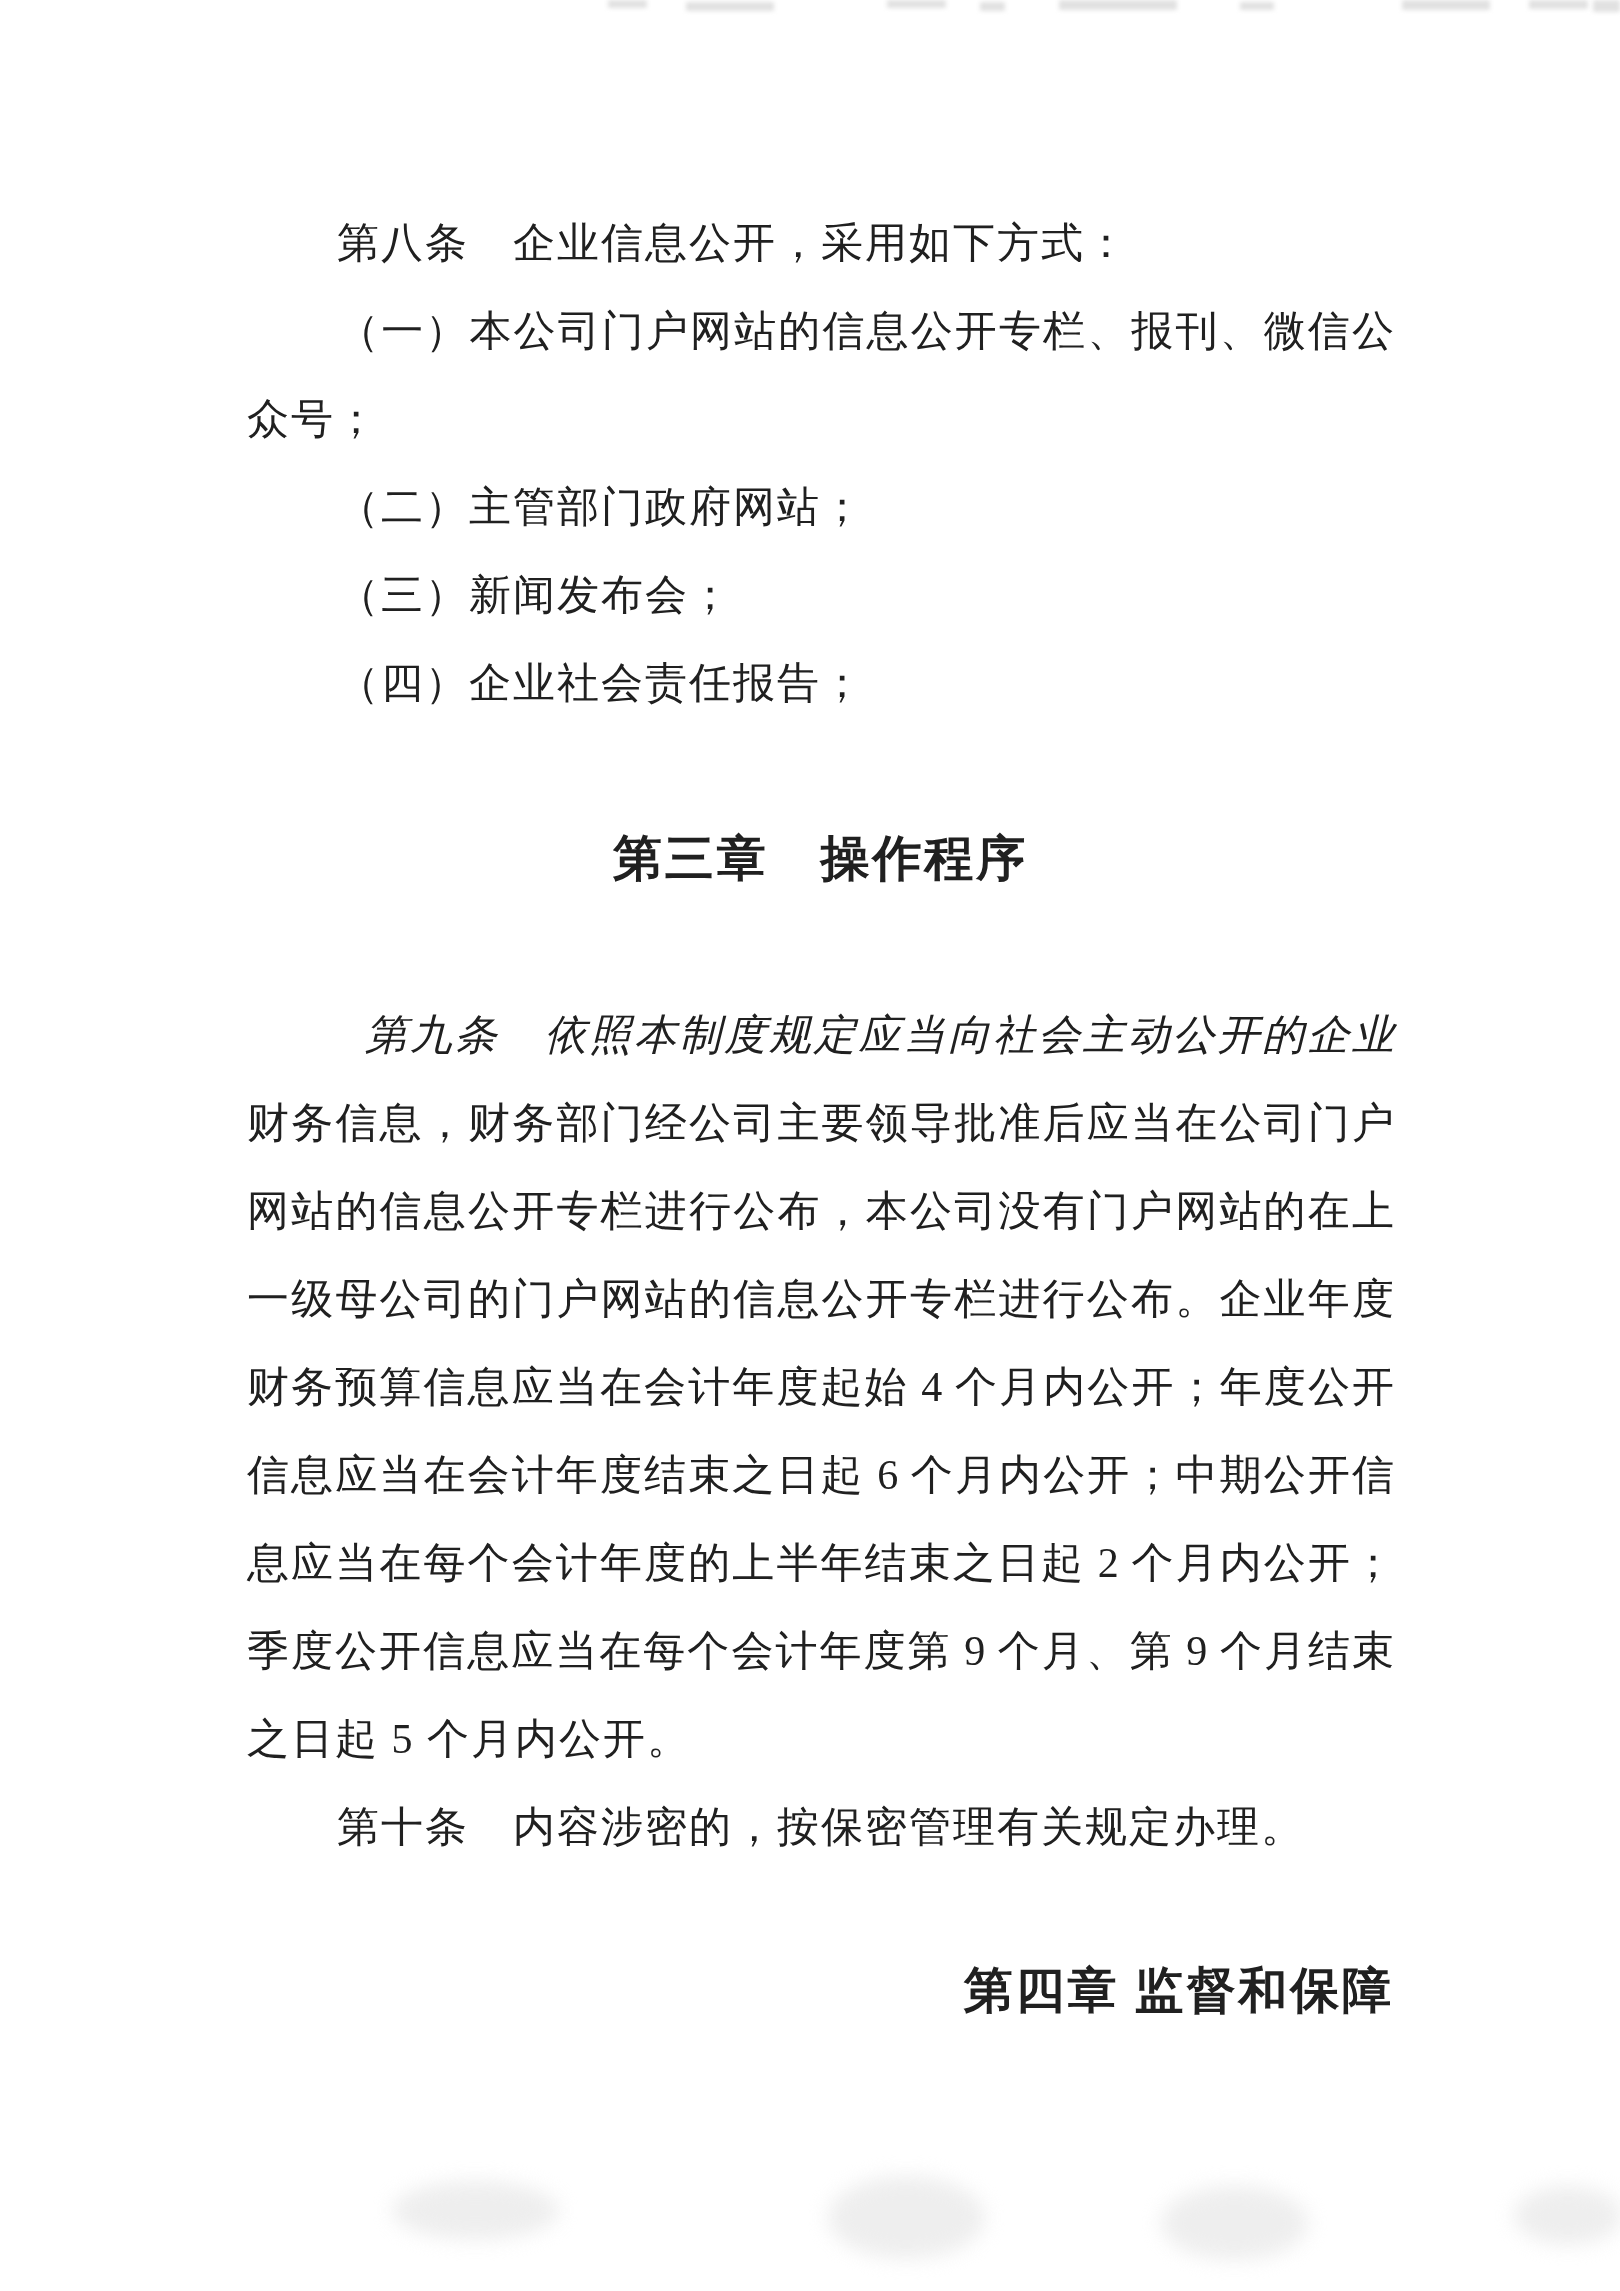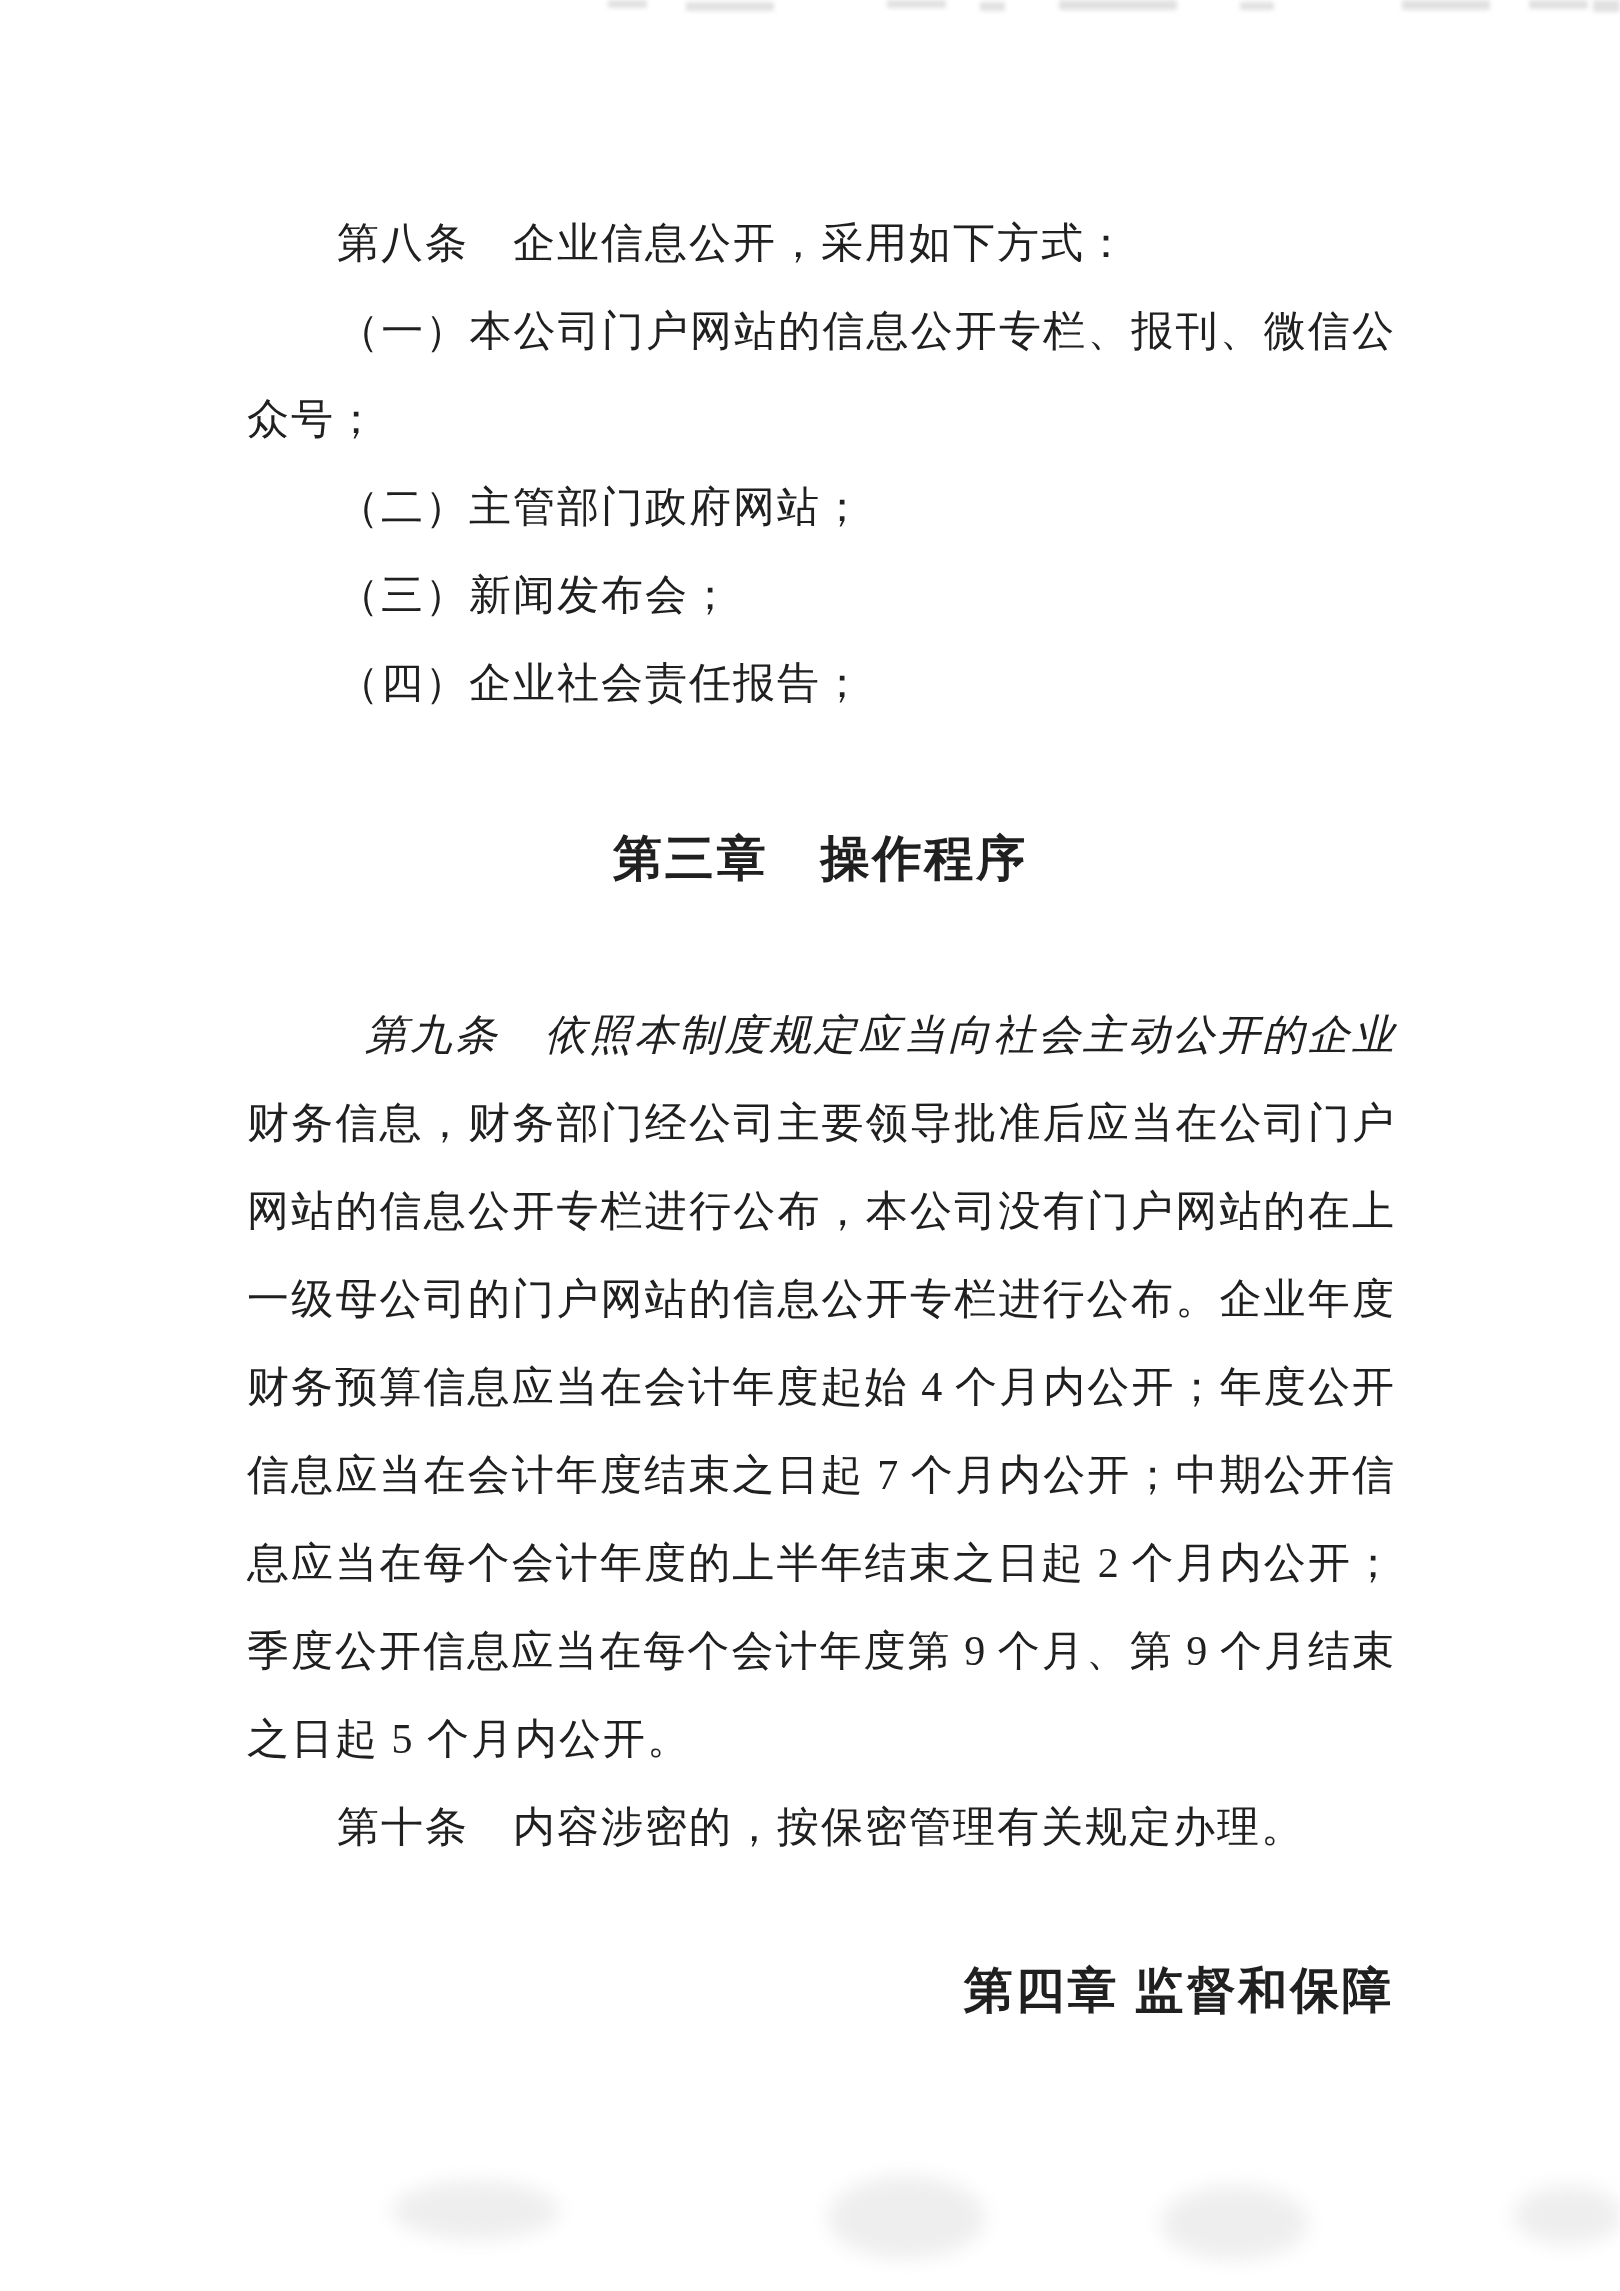--- a/index.html
+++ b/index.html
@@ -90,21 +90,21 @@
     </div>
 
     <div class="heading gap">第三章　操作程序</div>
 
     <div>
       <div class="ln indent-lg just gap">第九条　依照本制度规定应当向社会主动公开的企业</div>
       <div class="ln just">财务信息，财务部门经公司主要领导批准后应当在公司门户</div>
       <div class="ln just">网站的信息公开专栏进行公布，本公司没有门户网站的在上</div>
       <div class="ln just">一级母公司的门户网站的信息公开专栏进行公布。企业年度</div>
       <div class="ln just">财务预算信息应当在会计年度起始 4 个月内公开；年度公开</div>
-      <div class="ln just">信息应当在会计年度结束之日起 7 个月内公开；中期公开信</div>
+      <div class="ln just">信息应当在会计年度结束之日起 6 个月内公开；中期公开信</div>
       <div class="ln just">息应当在每个会计年度的上半年结束之日起 2 个月内公开；</div>
       <div class="ln just">季度公开信息应当在每个会计年度第 9 个月、第 9 个月结束</div>
       <div class="ln">之日起 5 个月内公开。</div>
     </div>
 
     <div class="ln indent">第十条　内容涉密的，按保密管理有关规定办理。</div>
 
     <div class="heading gap-sm">第四章 监督和保障</div>
 
   </div>

